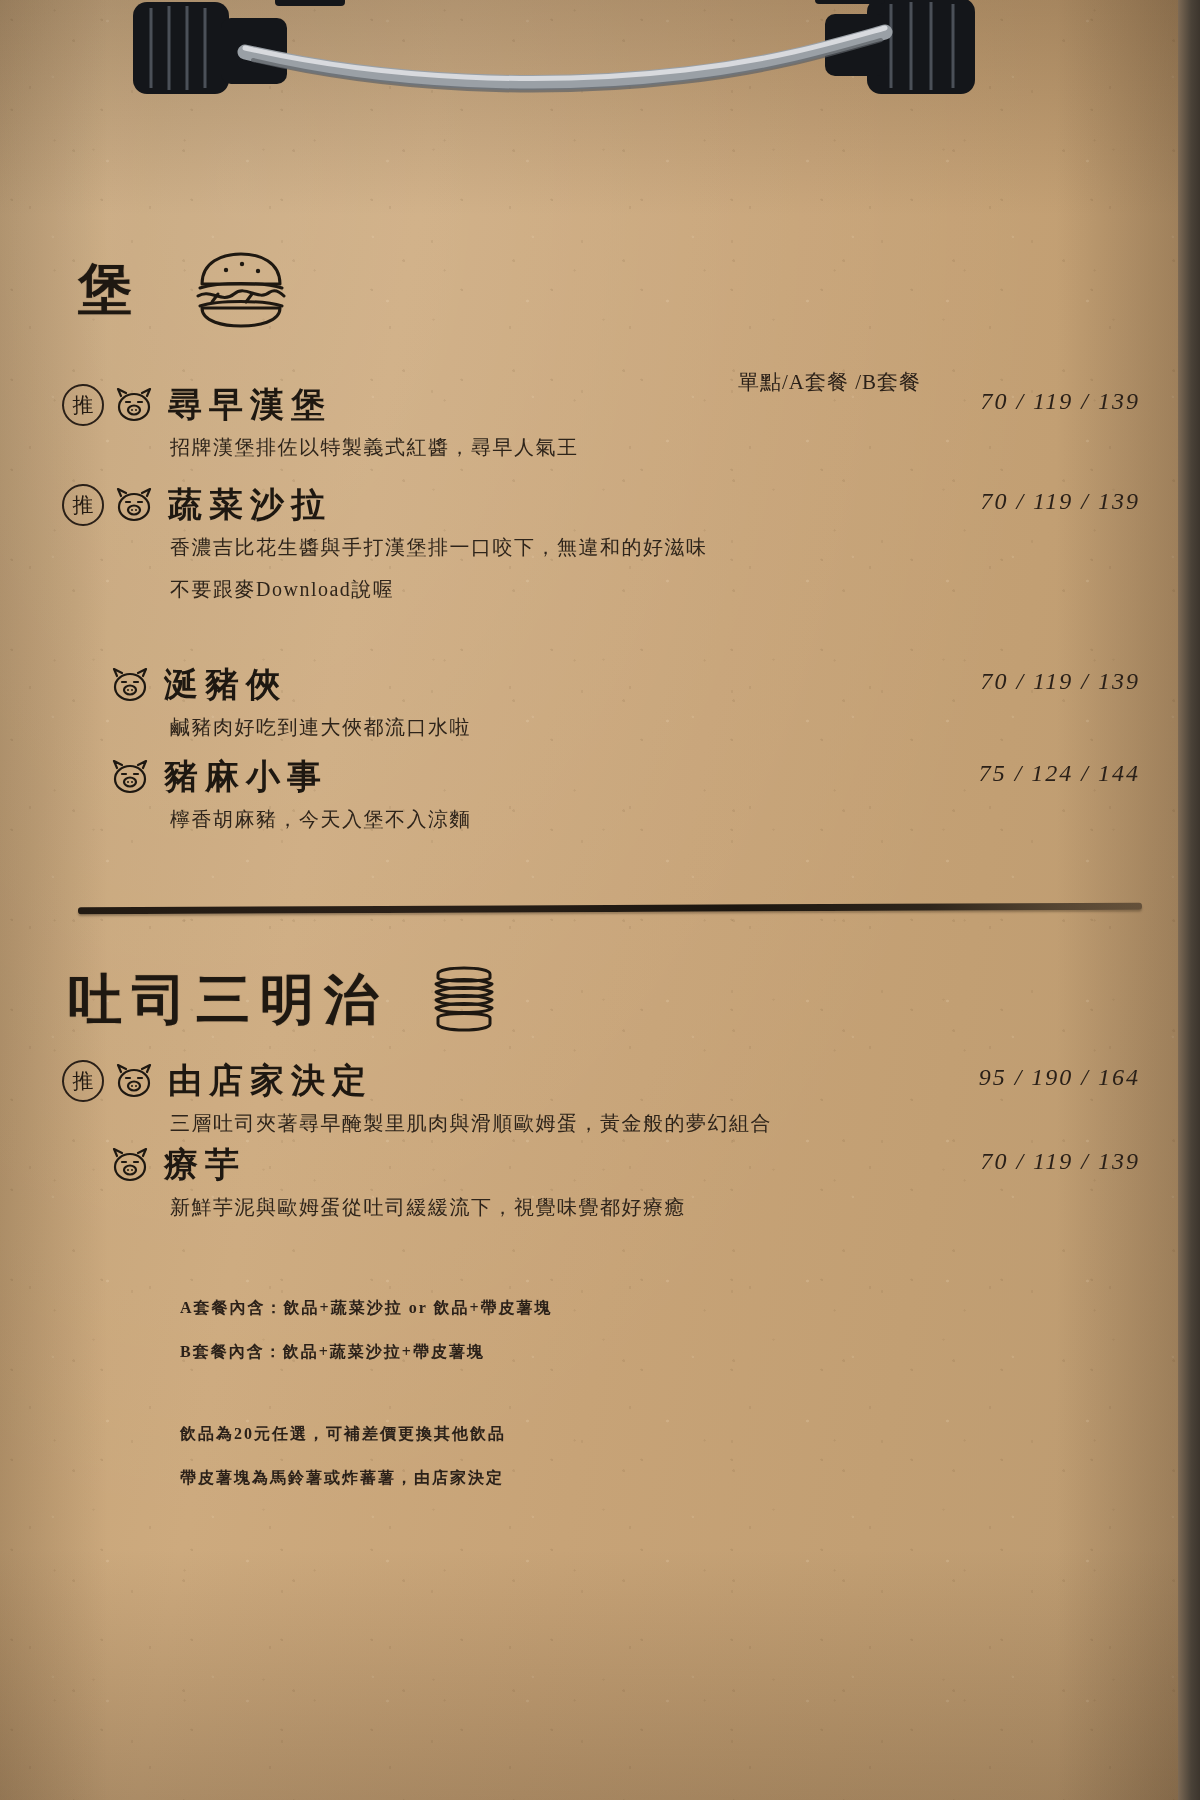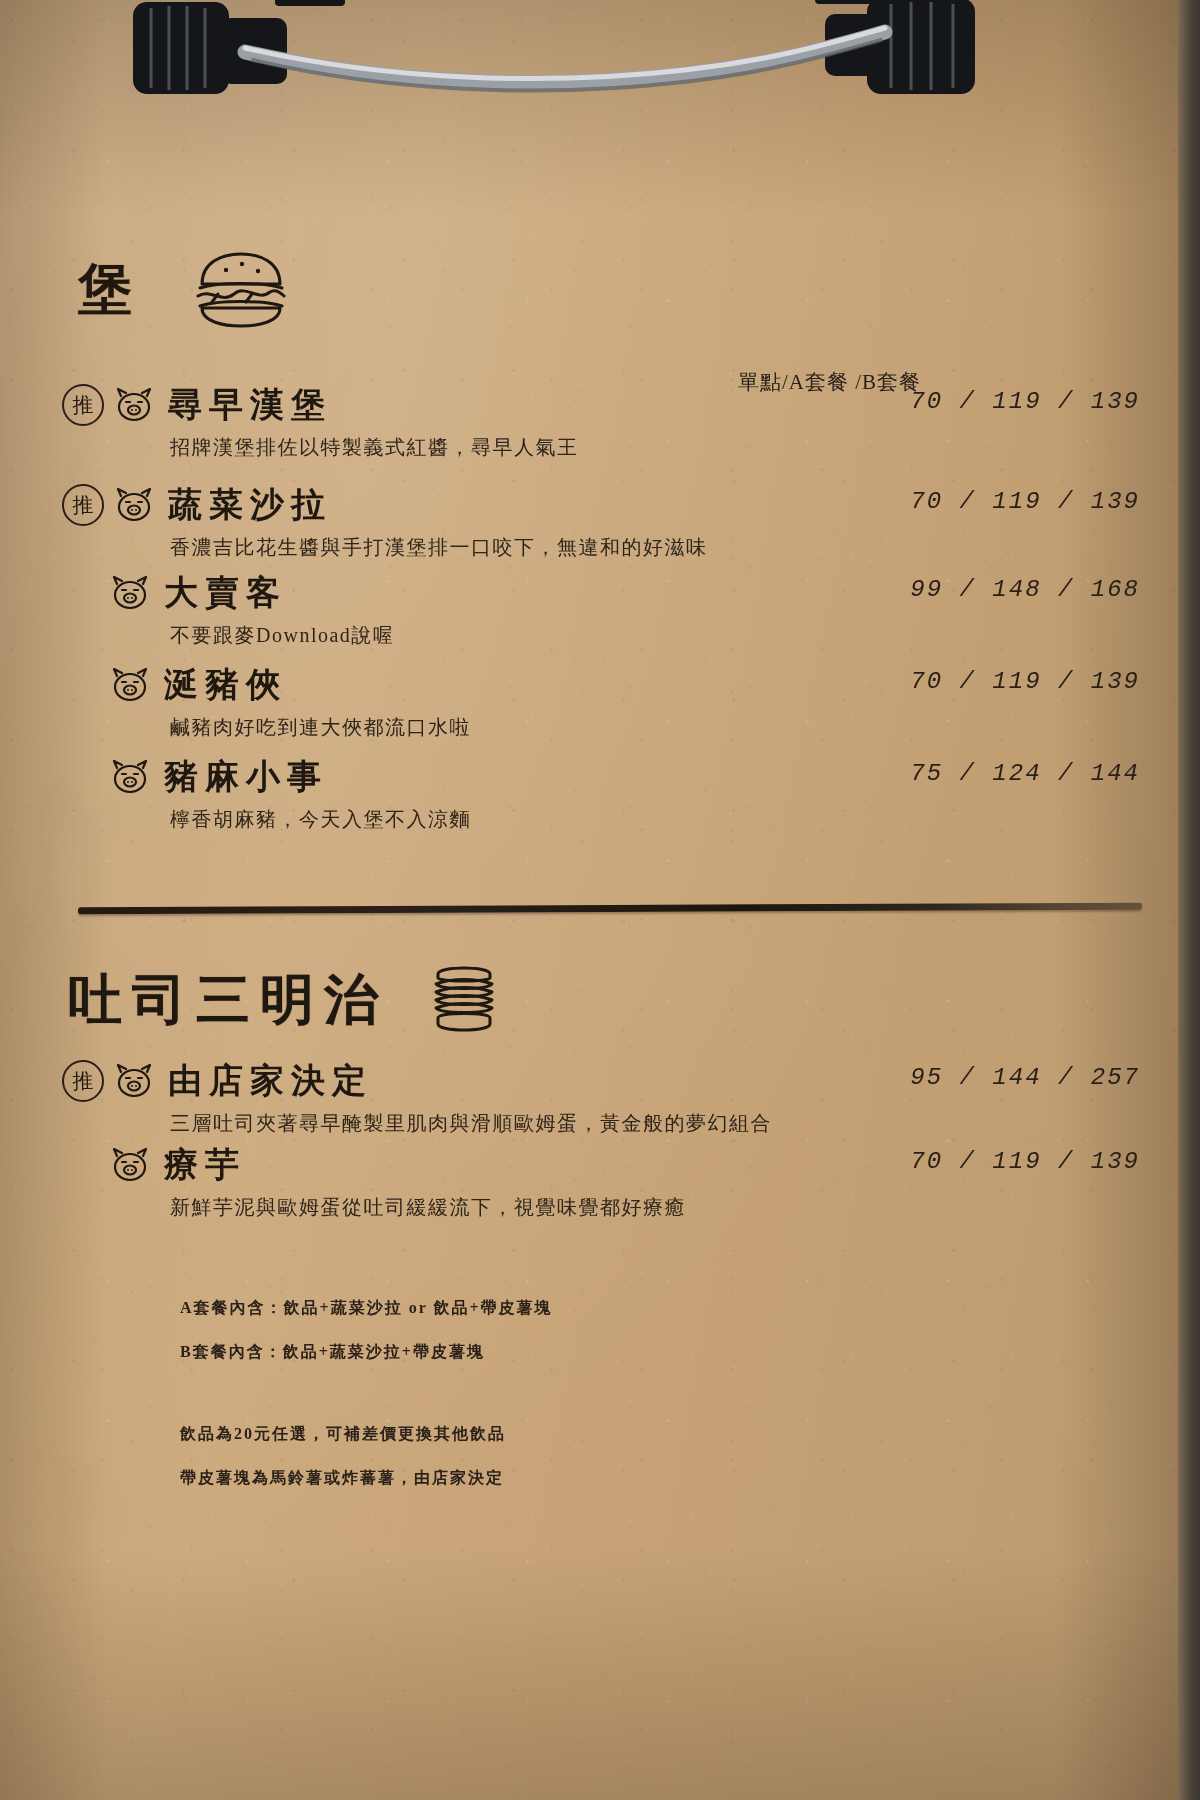--- a/index.html
+++ b/index.html
@@ -132,21 +132,20 @@
   }
   .item-price {
     position: absolute;
     right: 0;
     top: 6px;
     font-size: 24px;
     letter-spacing: 2px;
     font-style: italic;
     color: #2a2018;
     white-space: nowrap;
-    font-family: Liberation Mono, monospace;
   }
   .item-desc {
     margin-top: 6px;
     margin-left: 108px;
     font-size: 20px;
     letter-spacing: 1.5px;
     color: #2e241a;
     white-space: nowrap;
   }
 
@@ -272,36 +271,20 @@
           <path d="M12 15 l4 0 M24 15 l4 0"></path>
         </svg>
       </div>
       <div class="item-name">蔬菜沙拉</div>
       <div class="item-price">70 / 119 / 139</div>
     </div>
     <div class="item-desc">香濃吉比花生醬與手打漢堡排一口咬下，無違和的好滋味</div>
   </div>
 
   <div class="item" style="top:570px;">
-    <div class="item-row">
-      <div class="rec-spacer"></div>
-      <div class="pig">
-        <svg viewBox="0 0 40 36" fill="none" stroke="#1e1811" stroke-width="2.2" stroke-linecap="round" stroke-linejoin="round">
-          <path d="M7 9 L4 2 L12 6"></path>
-            <path d="M33 9 L36 2 L28 6"></path>
-          <ellipse cx="20" cy="20" rx="15" ry="13"></ellipse>
-          <ellipse cx="20" cy="23" rx="6" ry="4.5"></ellipse>
-          <circle cx="18" cy="23" r="1" fill="#1e1811" stroke="none"></circle>
-          <circle cx="22" cy="23" r="1" fill="#1e1811" stroke="none"></circle>
-          <path d="M12 15 l4 0 M24 15 l4 0"></path>
-        </svg>
-      </div>
-      <div class="item-name">大賣客</div>
-      <div class="item-price">99 / 148 / 168</div>
-    </div>
     <div class="item-desc">不要跟麥Download說喔</div>
   </div>
 
   <div class="item" style="top:662px;">
     <div class="item-row">
       <div class="rec-spacer"></div>
       <div class="pig">
         <svg viewBox="0 0 40 36" fill="none" stroke="#1e1811" stroke-width="2.2" stroke-linecap="round" stroke-linejoin="round">
           <path d="M7 9 L4 2 L12 6"></path>
             <path d="M33 9 L36 2 L28 6"></path>
@@ -362,21 +345,21 @@
           <path d="M7 9 L4 2 L12 6"></path>
             <path d="M33 9 L36 2 L28 6"></path>
           <ellipse cx="20" cy="20" rx="15" ry="13"></ellipse>
           <ellipse cx="20" cy="23" rx="6" ry="4.5"></ellipse>
           <circle cx="18" cy="23" r="1" fill="#1e1811" stroke="none"></circle>
           <circle cx="22" cy="23" r="1" fill="#1e1811" stroke="none"></circle>
           <path d="M12 15 l4 0 M24 15 l4 0"></path>
         </svg>
       </div>
       <div class="item-name">由店家決定</div>
-      <div class="item-price">95 / 144 / 257</div>
+      <div class="item-price">95 / 190 / 164</div>
     </div>
     <div class="item-desc">三層吐司夾著尋早醃製里肌肉與滑順歐姆蛋，黃金般的夢幻組合</div>
   </div>
 
   <div class="item" style="top:1142px;">
     <div class="item-row">
       <div class="rec-spacer"></div>
       <div class="pig">
         <svg viewBox="0 0 40 36" fill="none" stroke="#1e1811" stroke-width="2.2" stroke-linecap="round" stroke-linejoin="round">
           <path d="M7 9 L4 2 L12 6"></path>

